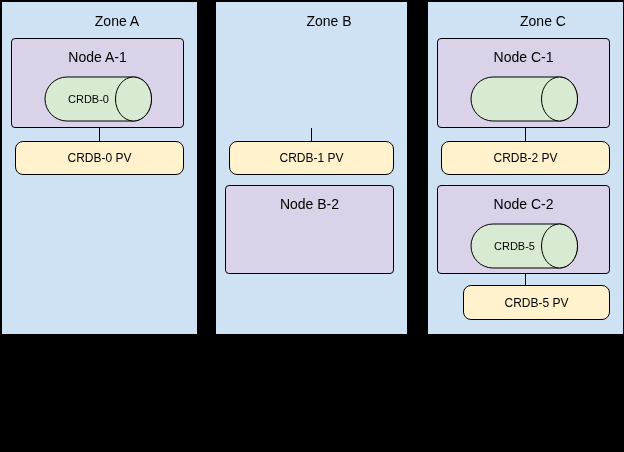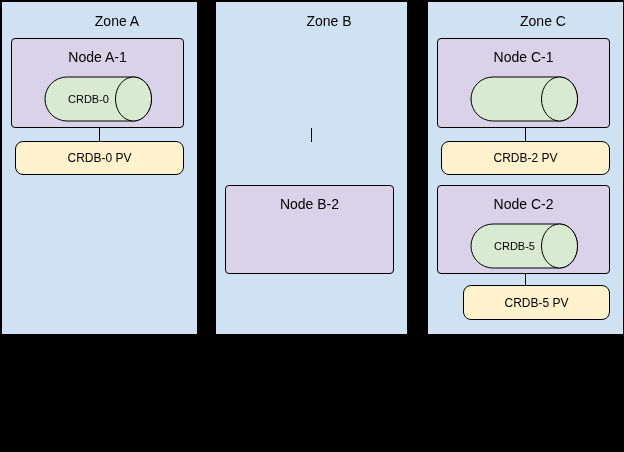--- a/index.html
+++ b/index.html
@@ -116,20 +116,21 @@
         <div class="cylinder-label">CRDB-0</div>
       </div>
     </div>
     <div class="connector connector-1"></div>
     <div class="pv pv-1">CRDB-0 PV</div>
   </div>
 
   <div class="zone zone-b">
     <div class="zone-title">Zone B</div>
     <div class="connector connector-1"></div>
+    <div class="pv pv-1">CRDB-1 PV</div>
     <div class="node node-2">
       <div class="node-label">Node B-2</div>
     </div>
   </div>
 
   <div class="zone zone-c">
     <div class="zone-title">Zone C</div>
     <div class="node node-1">
       <div class="node-label">Node C-1</div>
       <div class="cylinder">

